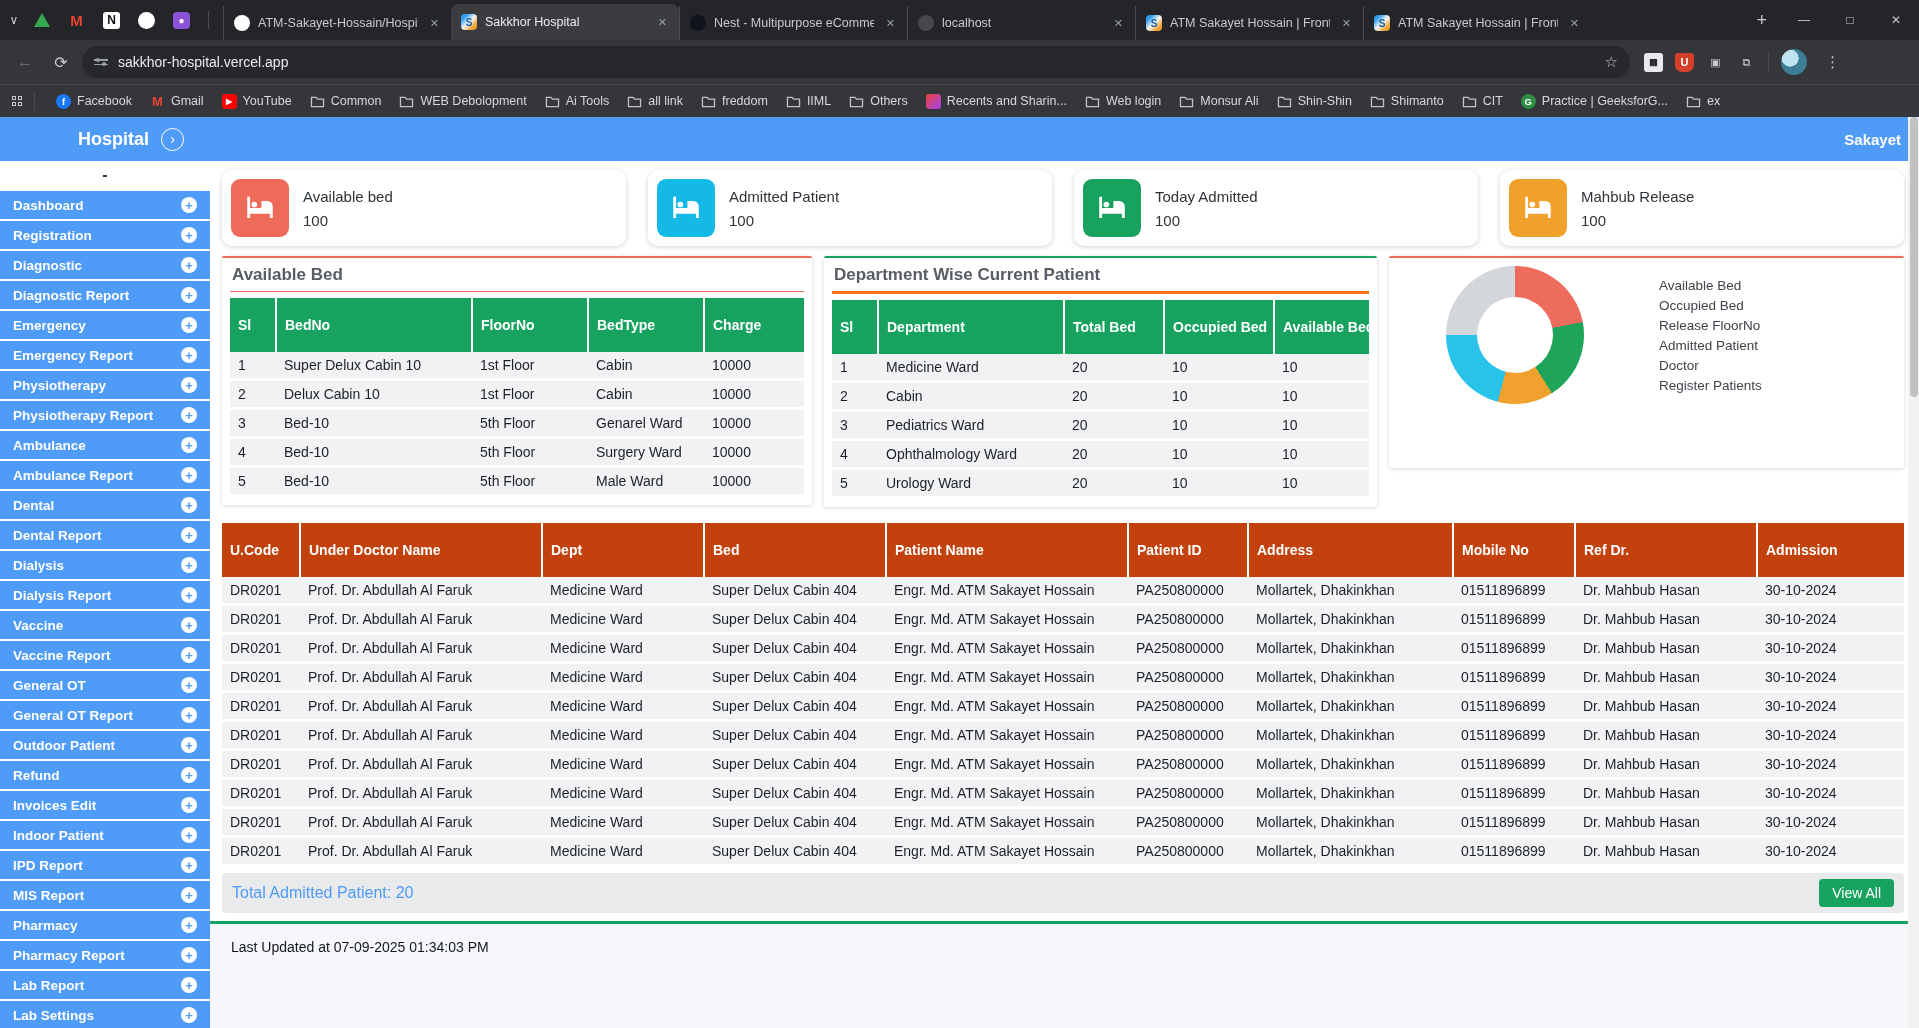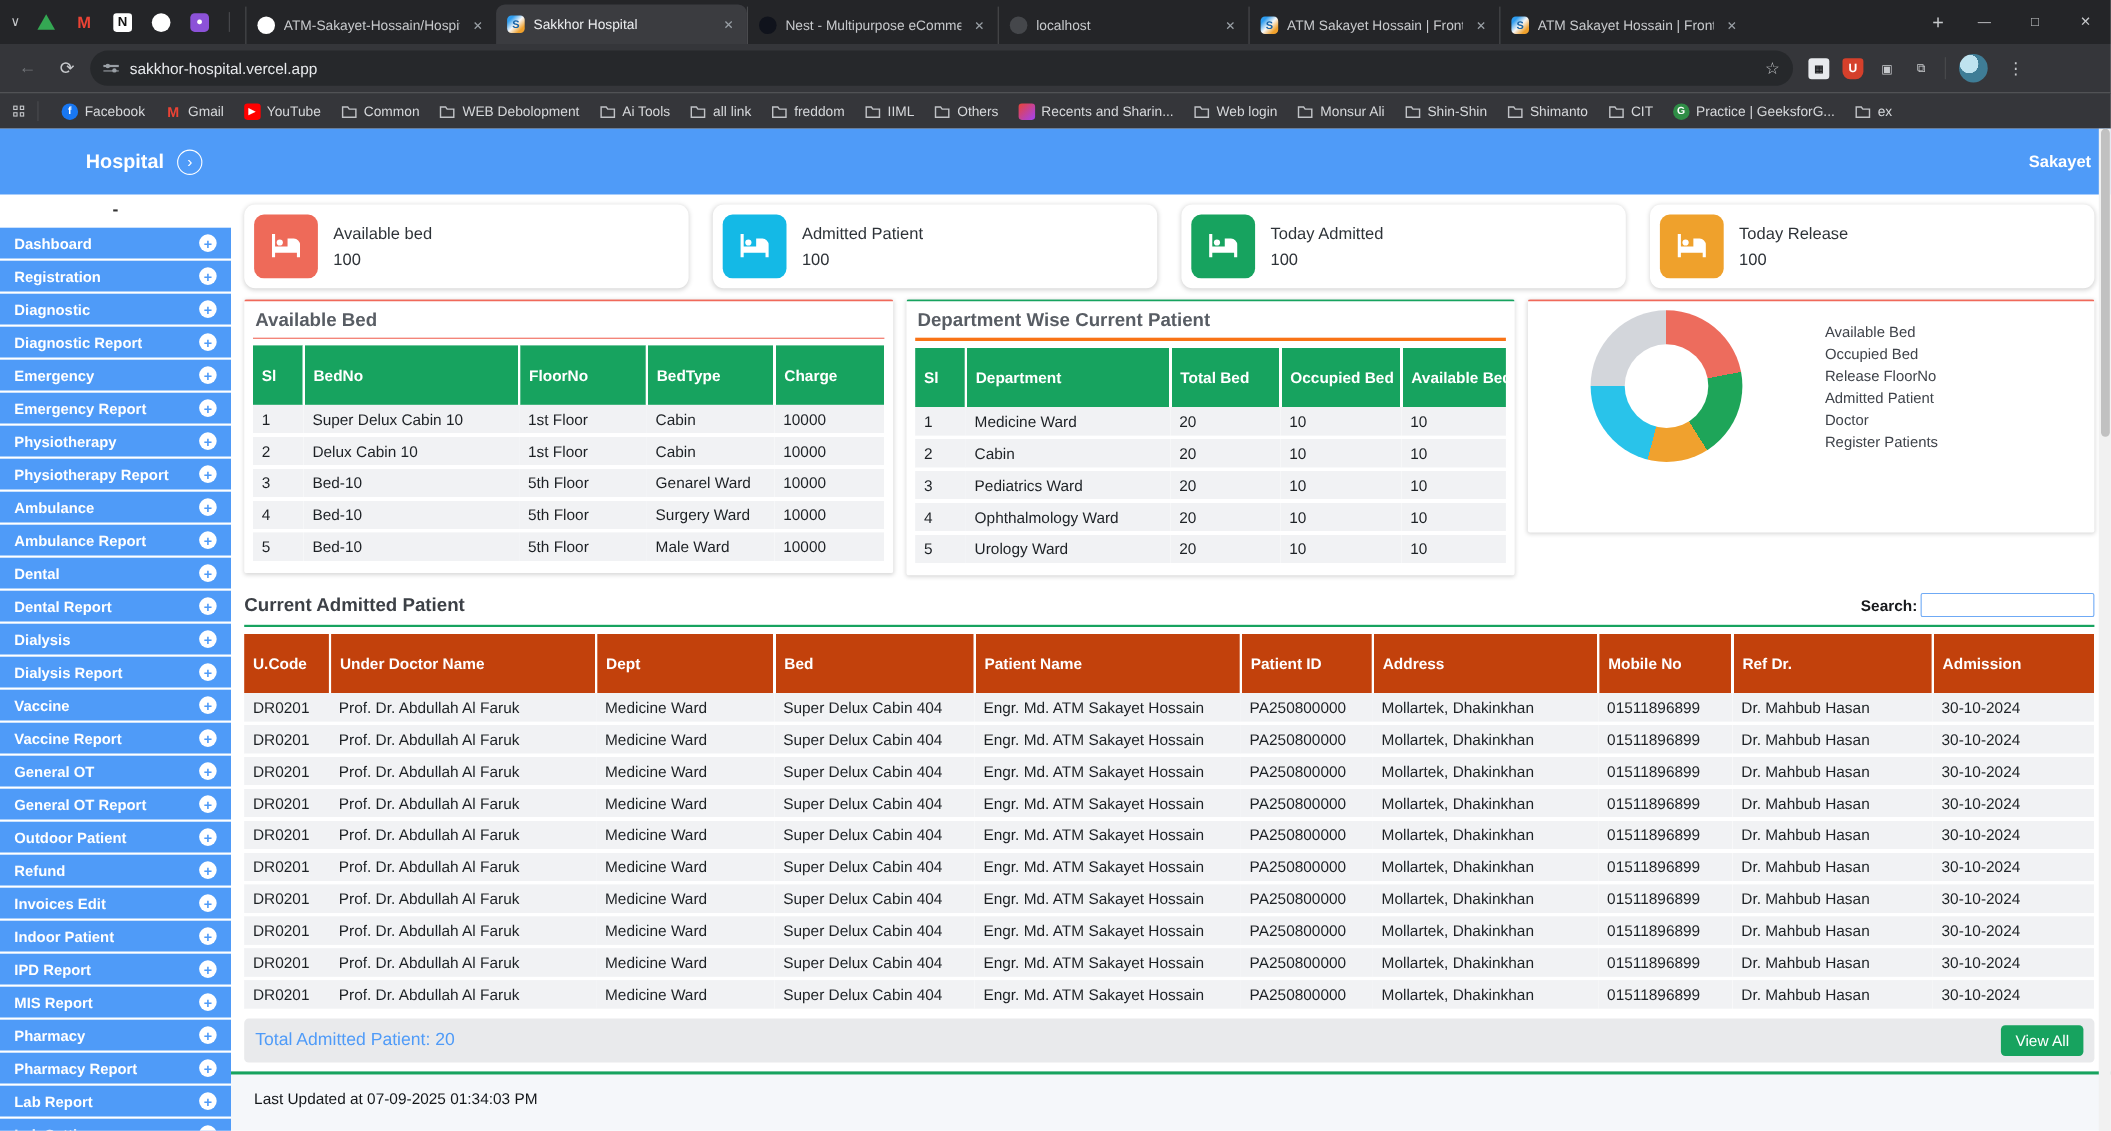--- a/index.html
+++ b/index.html
@@ -70,21 +70,21 @@
   .bm-ic { width:15px; height:15px; display:inline-flex; align-items:center; justify-content:center;
     border-radius:3px; font-size:9.5px; font-weight:bold; color:#fff; flex:0 0 15px; }
   .bm-facebook { background:#1877f2; border-radius:50%; }
   .bm-gmail { color:#ea4335; font-size:13px; }
   .bm-youtube { background:#f00; font-size:8px; }
   .bm-color { background:linear-gradient(135deg,#ea4335,#a142f4); }
   .bm-gg { background:#2f8d46; border-radius:50%; }
   .bm-folder svg { display:block; }
 
   
-  .app-header { height:60px; background:#4f9bf8; display:flex; align-items:center; color:#fff; }
+  .app-header { height:44px; background:#4f9bf8; display:flex; align-items:center; color:#fff; }
   .brand { font-size:18px; font-weight:bold; margin-left:78px; }
   .brand-chevron { width:23px; height:23px; border:1.6px solid #fff; border-radius:50%;
     display:inline-flex; align-items:center; justify-content:center; font-size:14px; margin-left:12px;
     cursor:pointer; }
   .user-name { margin-left:auto; margin-right:18px; font-size:15px; font-weight:bold; }
 
   .shell { display:flex; height:867px; }
   .sidebar { width:210px; background:#fff; flex:0 0 210px; overflow:hidden; }
   .side-collapse { height:28px; margin-bottom:2px; display:flex; align-items:center;
     justify-content:center; color:#333; font-weight:bold; }
@@ -528,21 +528,21 @@
           </div>
         </div>
         <div class="stat-card">
           <div class="stat-icon" style="background: rgb(239, 161, 44);">
             <svg width="34" height="34" viewBox="0 0 24 24" fill="#fff">
               <path d="M3 4h2v8h8V7h4a4 4 0 0 1 4 4v8h-2v-3H5v3H3z"></path>
               <circle cx="8" cy="9.5" r="2"></circle>
             </svg>
           </div>
           <div>
-            <div class="stat-label">Today Release</div>
+            <div class="stat-label">Mahbub Release</div>
             <div class="stat-value">100</div>
           </div>
         </div>
       </div>
 
     <div class="tables-row">
       <section class="panel panel-red p-available">
         <div class="panel-title">Available Bed</div>
         <table id="available-table">
             <colgroup>
@@ -672,27 +672,20 @@
               <div class="legend-item">Release FloorNo</div>
               <div class="legend-item">Admitted Patient</div>
               <div class="legend-item">Doctor</div>
               <div class="legend-item">Register Patients</div>
             </div>
         </div>
       </section>
     </div>
 
     <section class="admitted">
-      <div class="admitted-head">
-        <span class="admitted-title">Current Admitted Patient</span>
-        <div class="search-box">
-          <span class="search-label">Search:</span>
-          <input class="search-input" value="" style="">
-        </div>
-      </div>
       <table id="admitted-table">
           <colgroup>
             <col style="width: 78px;">
             <col style="width: 242px;">
             <col style="width: 162px;">
             <col style="width: 182px;">
             <col style="width: 242px;">
             <col style="width: 120px;">
             <col style="width: 205px;">
             <col style="width: 122px;">

